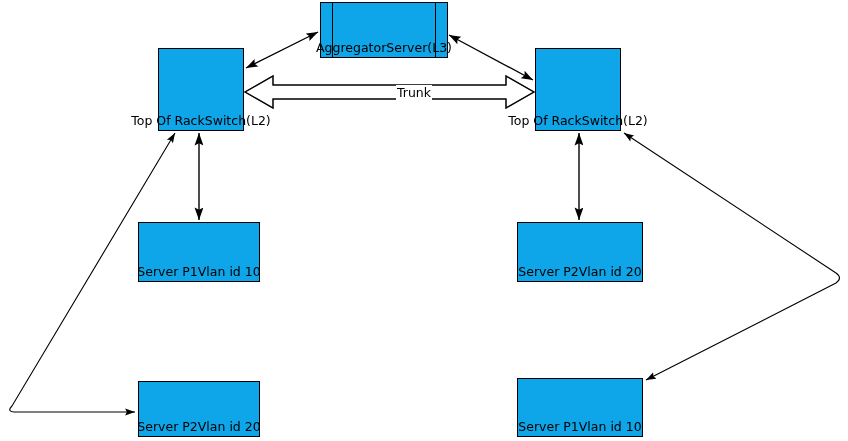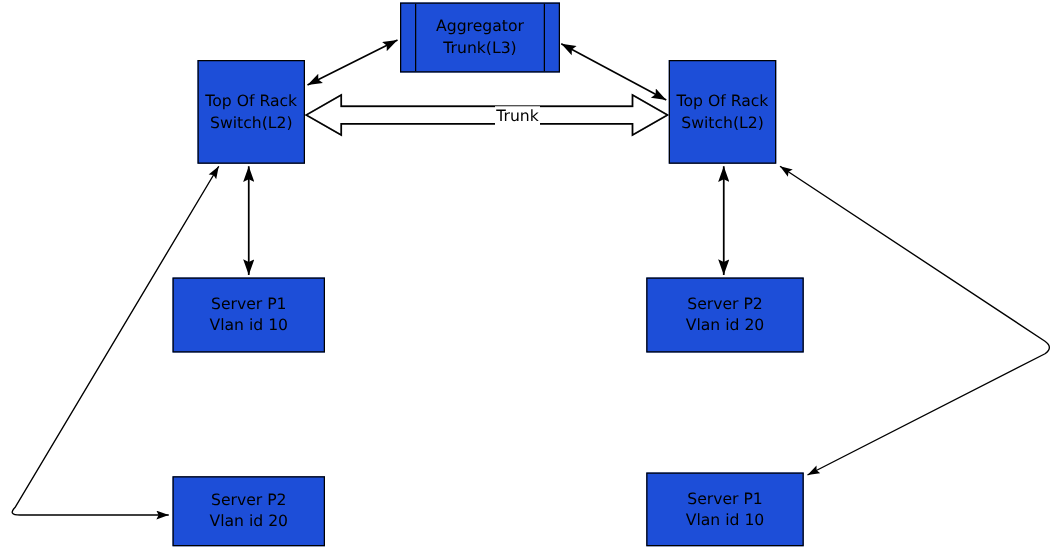--- a/index.html
+++ b/index.html
@@ -20,25 +20,24 @@
   #diagram-svg {
     position: absolute;
     top: 0;
     left: 0;
     width: 848px;
     height: 441px;
   }
   .node-box {
     position: absolute;
     border: 1px solid #000000;
-    background: #1d4ed8;
+    background: #0ea5e9;
     box-sizing: border-box;
     display: flex;
-    flex-direction: column;
-    align-items: center;
+    align-items: flex-end;
     justify-content: center;
     font-family: "DejaVu Sans", sans-serif;
     font-size: 12.5px;
     color: #000000;
     line-height: 1.35;
     z-index: 3;
   }
   .node-line {
     display: block;
     white-space: nowrap;
@@ -89,21 +88,21 @@
 
     <path d="M 175,133 L 12,406 Q 6,412 16,412 L 135,412" fill="none" stroke="#000000" stroke-width="1.1" marker-start="url(#arrow-start)" marker-end="url(#arrow-end)"></path>
 
     <path d="M 624,133 L 836,273 Q 843,278 836,283 L 646,380" fill="none" stroke="#000000" stroke-width="1.1" marker-start="url(#arrow-start)" marker-end="url(#arrow-end)"></path>
   </svg>
 
   <div class="node-box" style="left:320px; top:2px; width:128px; height:56px;">
     <span class="proc-bar" style="left:11px;"></span>
     <span class="proc-bar" style="right:11px;"></span>
     <span class="node-line">Aggregator</span>
-    <span class="node-line">Trunk(L3)</span>
+    <span class="node-line">Server(L3)</span>
   </div>
 
   <div class="node-box" style="left:158px; top:48px; width:86px; height:83px;">
     <span class="node-line">Top Of Rack</span>
     <span class="node-line">Switch(L2)</span>
   </div>
 
   <div class="node-box" style="left:535px; top:48px; width:86px; height:83px;">
     <span class="node-line">Top Of Rack</span>
     <span class="node-line">Switch(L2)</span>

